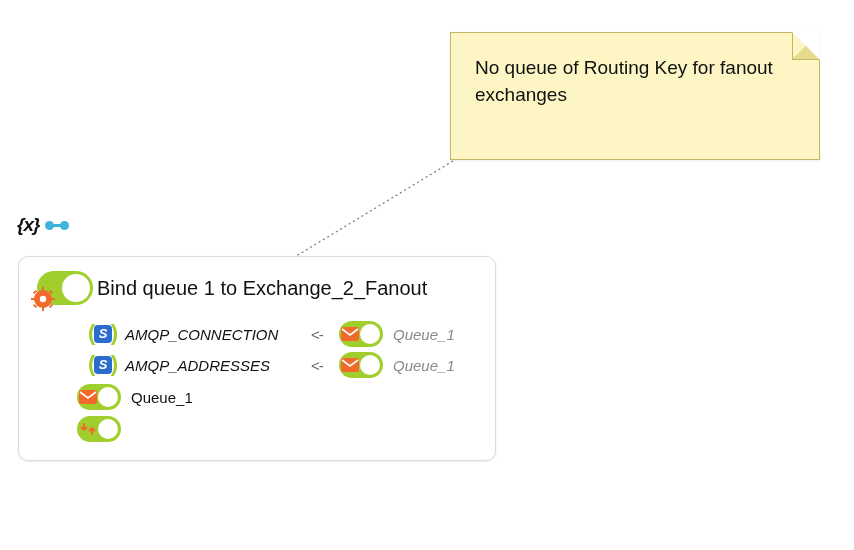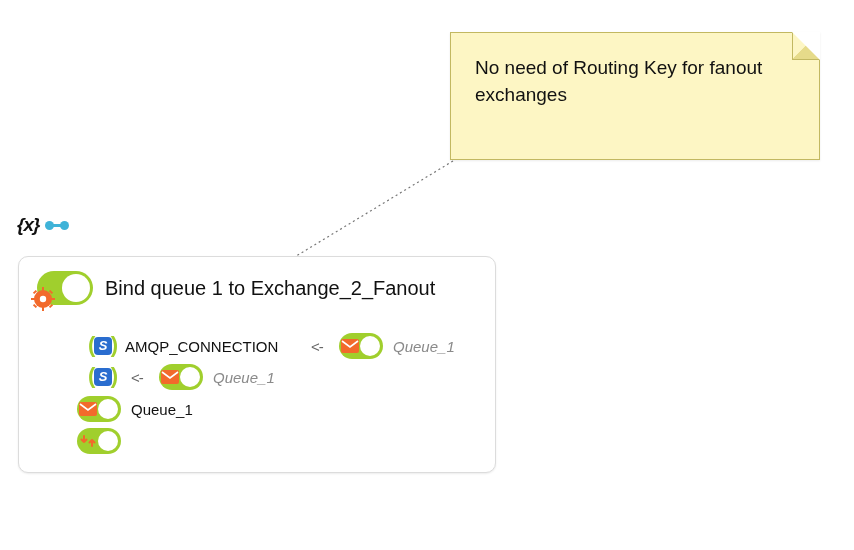--- a/index.html
+++ b/index.html
@@ -48,21 +48,21 @@
   .card {
     position: absolute;
     top: 256px; left: 18px;
     width: 478px;
     background: #fff;
     border: 1px solid #dcdcdc;
     border-radius: 10px;
     box-shadow: 0 1px 2px rgba(0,0,0,0.08);
     padding: 14px 18px 12px 18px;
   }
-  .card-header { display: flex; align-items: center; gap: 12px; margin-bottom: 28px; }
+  .card-header { display: flex; align-items: center; gap: 4px; margin-bottom: 16px; }
 
   
   .pill {
     position: relative; width: 50px; height: 30px; border-radius: 15px;
     background: #a0cf2d; flex: none;
     display: inline-flex; align-items: center;
   }
   .pill.lg { width: 56px; height: 34px; border-radius: 17px; }
   .pill .knob {
     position: absolute; right: 3px; top: 3px;
@@ -99,21 +99,21 @@
   }
   .s-badge .paren.l { left: -3px; }
   .s-badge .paren.r { right: -3px; }
   .s-badge .box {
     position: absolute; left: 3px; top: 3px; width: 18px; height: 18px;
     border-radius: 4px; background: #2a6dcf; color: #fff;
     font-family: Arial, sans-serif; font-style: italic; font-weight: 900;
     font-size: 13px; text-align: center; line-height: 18px;
   }
 
-  .param-name { font-size: 15px; color: #111; min-width: 170px; }
+  .param-name { font-size: 15px; color: #111; min-width: 170px; font-style: italic; }
   .arrow { font-size: 15px; color: #666; width: 24px; text-align: center; letter-spacing: -1px; }
   .src { font-size: 15px; color: #8a8a8a; font-style: italic; }
 
   .pill.sm { width: 44px; height: 26px; border-radius: 13px; flex: none; }
   .pill.sm .knob { width: 20px; height: 20px; right: 3px; top: 3px; }
 
   .item-row {
     display: flex; align-items: center; gap: 10px;
     margin: 6px 0 6px 40px;
   }
@@ -124,21 +124,21 @@
 <body>
 
 <div class="canvas">
 
   <svg class="connector">
     <line x1="453" y1="161" x2="255" y2="281" stroke="#777" stroke-width="1.2" stroke-dasharray="2 3"></line>
   </svg>
 
   <div class="note">
     <div class="note-fold"></div>
-    <span>No need of Routing Key for fanout exchanges</span>
+    <span>No queue of Routing Key for fanout exchanges</span>
   </div>
 
   <div class="badge-area">
     <span class="x-badge">{x}</span>
     <span class="dumbbell">
       <span class="ball"></span>
         <span class="bar"></span>
         <span class="ball"></span>
     </span>
   </div>
@@ -184,20 +184,21 @@
       </span>
       <span class="src">Queue_1</span>
     </div>
 
     <div class="row">
       <span class="s-badge">
         <span class="paren l">(</span>
         <span class="box">S</span>
         <span class="paren r">)</span>
       </span>
+      <span class="param-name">AMQP_ADDRESSES</span>
       <span class="arrow">&lt;-</span>
       <span class="pill sm">
         <span class="knob"></span>
         <svg class="ovr-mail" viewBox="0 0 18 14">
           <rect x="0" y="0" width="18" height="14" rx="2" fill="#f26a2b"></rect>
           <polyline points="1,2 9,8 17,2" fill="none" stroke="#fff" stroke-width="1.6"></polyline>
         </svg>
       </span>
       <span class="src">Queue_1</span>
     </div>

